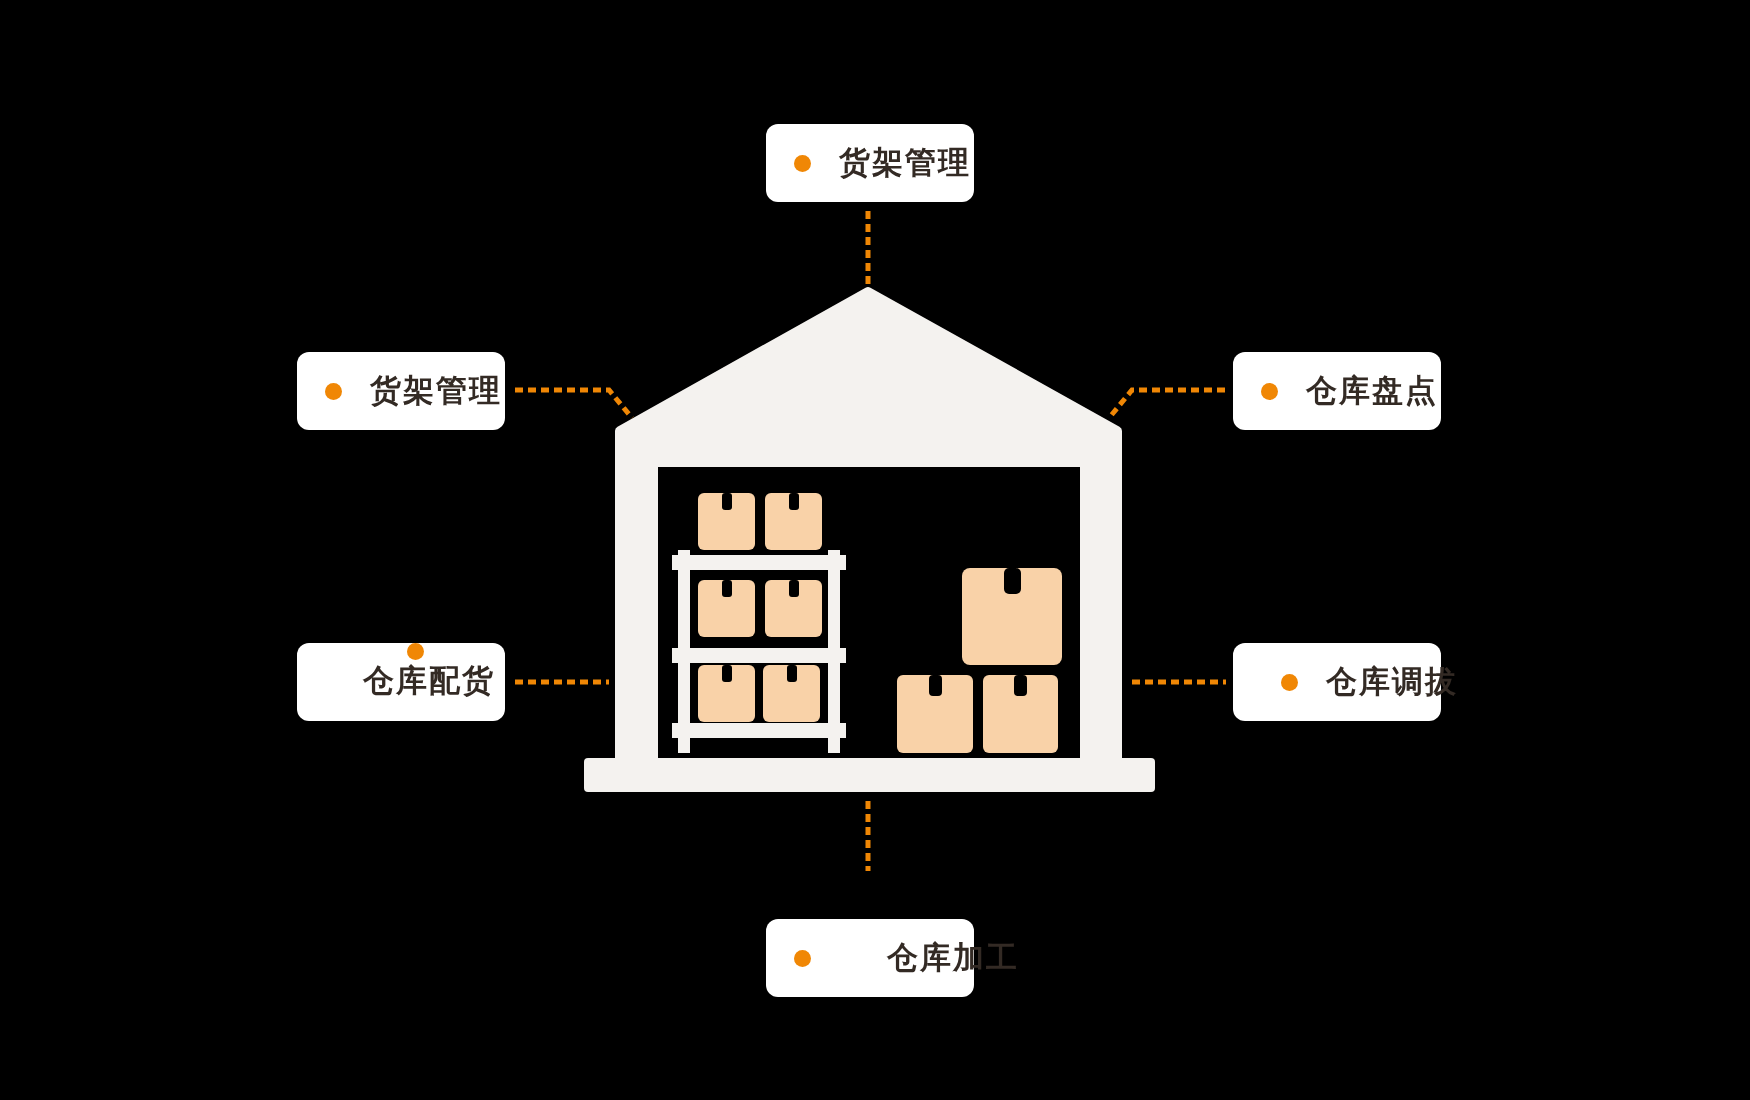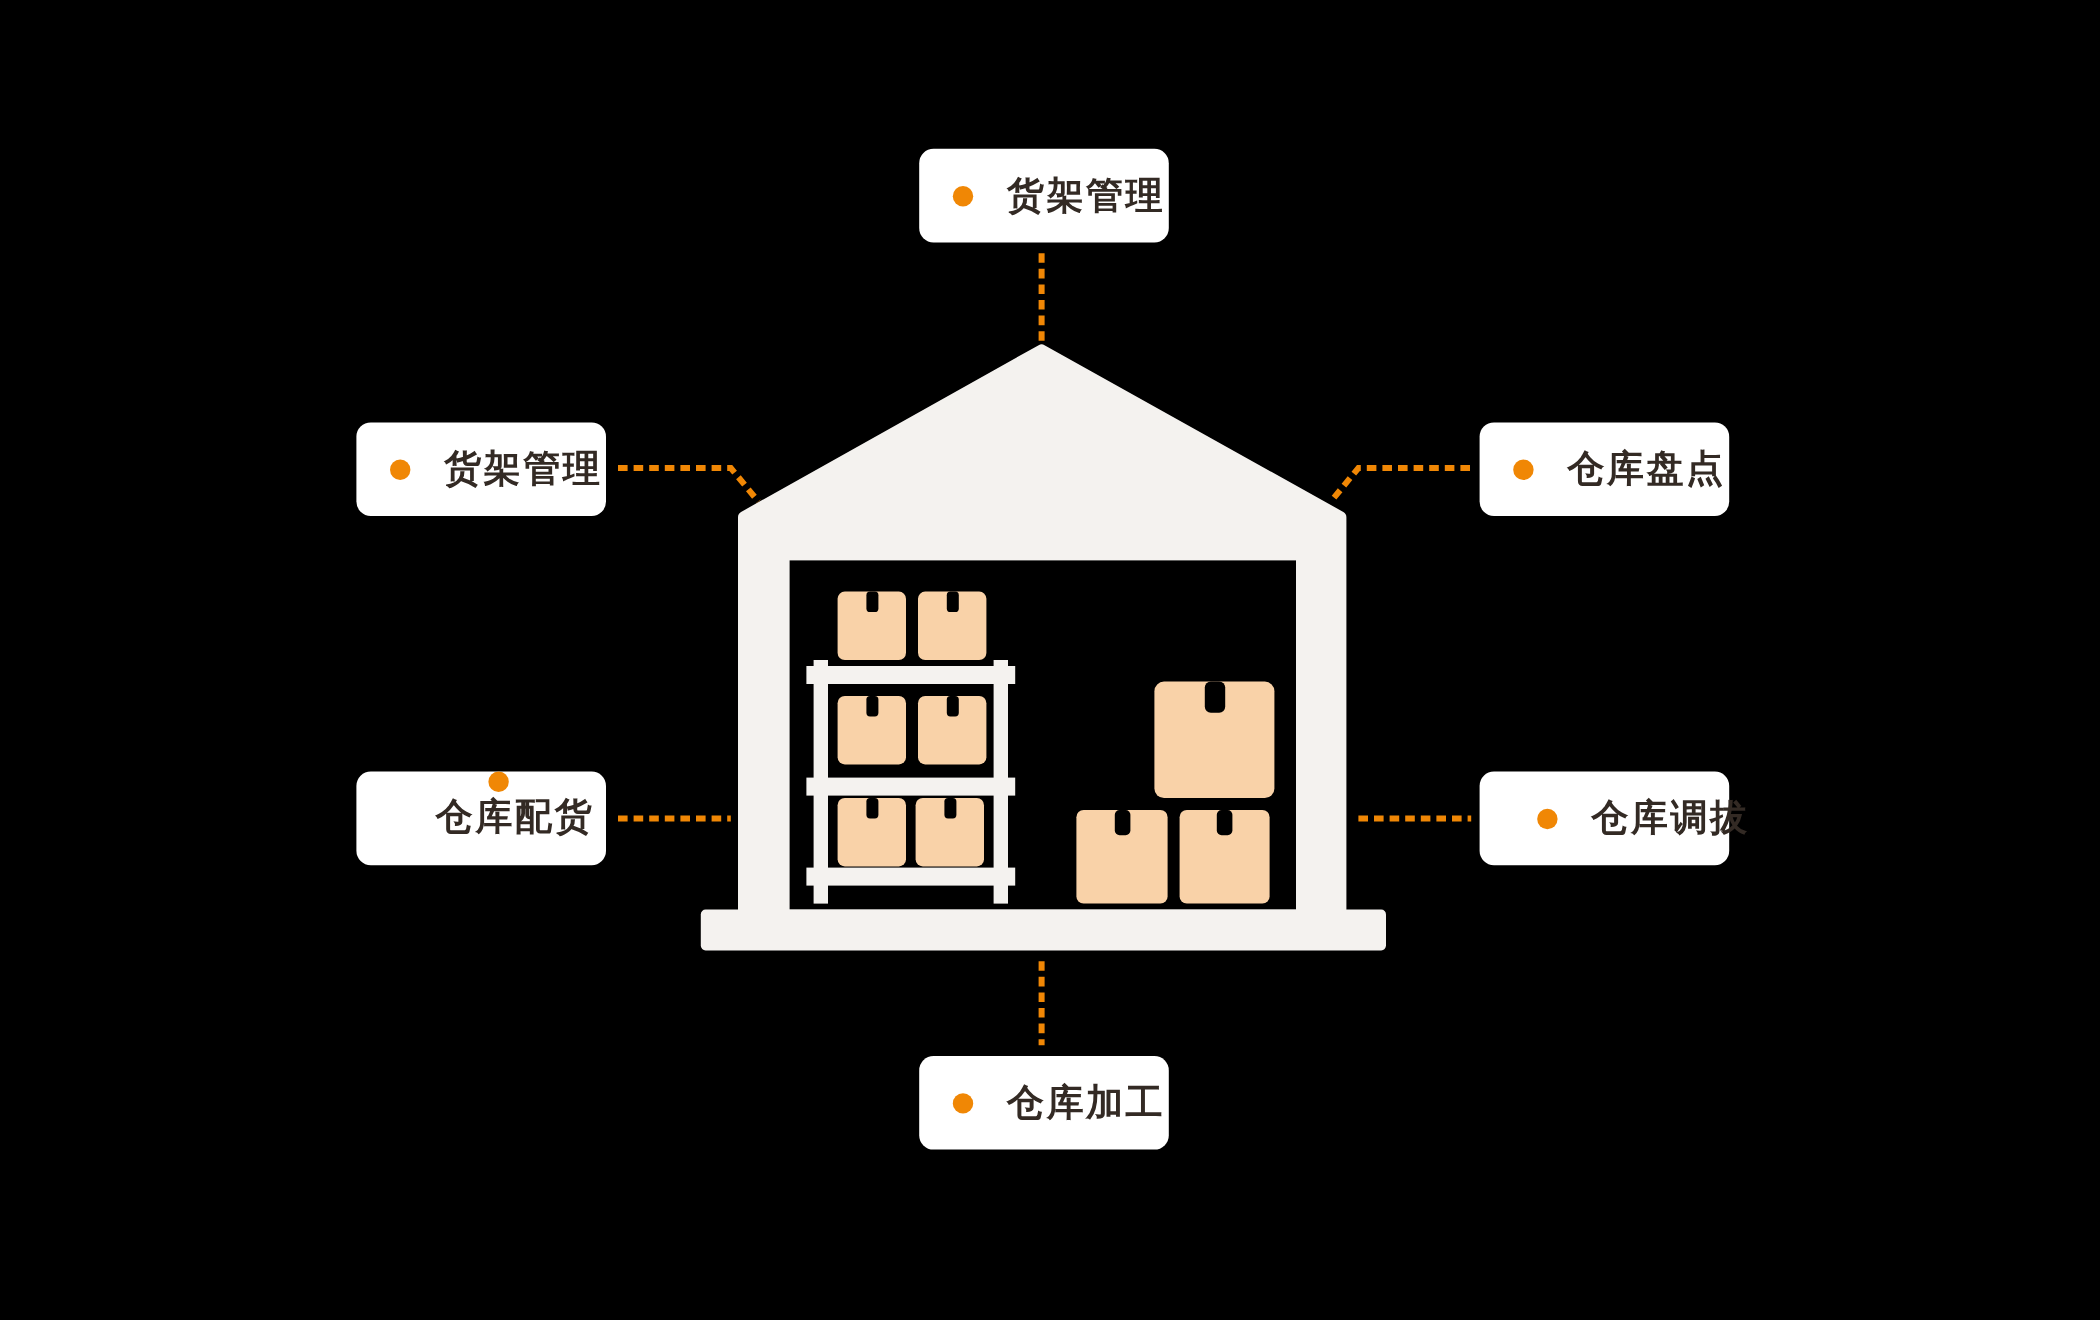--- a/index.html
+++ b/index.html
@@ -52,21 +52,21 @@
     font-weight:700;
     letter-spacing:2px;
     color:var(--label-text);
     white-space:nowrap;
   }
   .label-top{left:766px;top:124px;}
   .label-left-upper{left:297px;top:352px;}
   .label-right-upper{left:1233px;top:352px;}
   .label-left-lower{left:297px;top:643px;flex-direction:column;}
   .label-right-lower{left:1233px;top:643px;padding-left:48px;}
-  .label-bottom{left:766px;top:880px;}
+  .label-bottom{left:766px;top:919px;gap:48px;}
 </style>
 </head>
 <body>
 
 <div class="stage">
 
   <svg class="art" viewBox="0 0 1750 1100" aria-hidden="true">
 
     <path class="connector" d="M868,211 L868,289"></path>
     <path class="connector" d="M515,390 L609,390 L632,418"></path>

